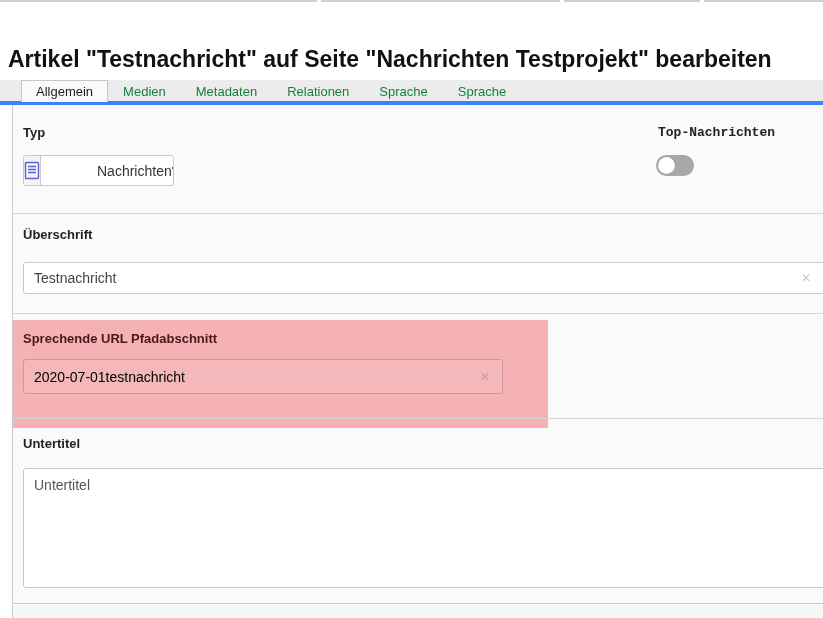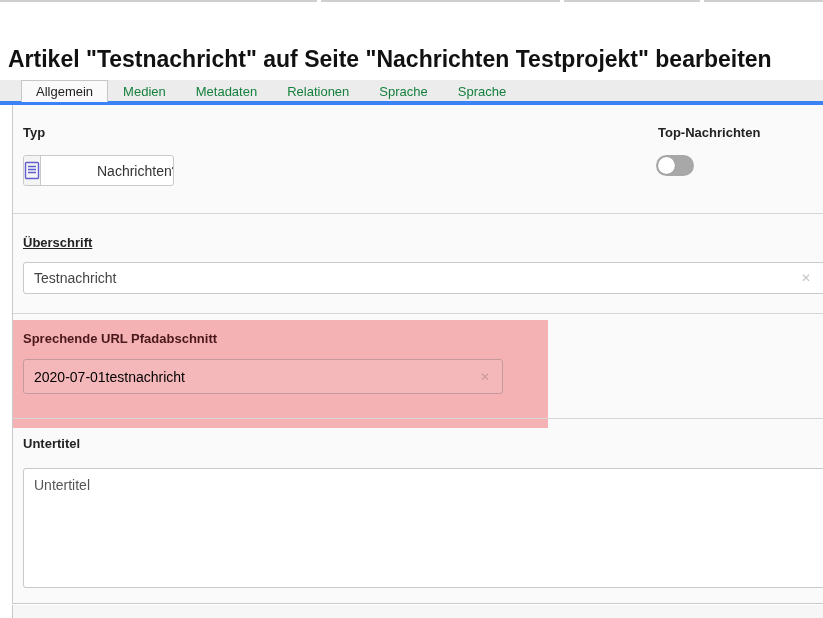--- a/index.html
+++ b/index.html
@@ -115,28 +115,28 @@
         </svg>
       </div>
       <div class="typ-select">
         <span>Nachrichten</span>
         <svg width="11" height="7" viewBox="0 0 11 7">
           <polyline points="1,1 5.5,5.5 10,1" fill="none" stroke="#333" stroke-width="2" stroke-linecap="round" stroke-linejoin="round"></polyline>
         </svg>
       </div>
     </div>
 
-    <div class="field-label" style="left:645px;top:20px;">Top-Nachrichten</div>
+    <div class="field-label" style="left:645px;top:20px;font-family:Liberation Mono, monospace;">Top-Nachrichten</div>
     <div class="switch">
       <div class="knob"></div>
     </div>
 
     <div class="divider" style="top:108px;"></div>
 
-    <div class="field-label" style="left:10px;top:130px;text-decoration:underline;">Überschrift</div>
+    <div class="field-label" style="left:10px;top:122px;">Überschrift</div>
     <div class="text-input" style="left:10px;right:-3px;top:157px;">
       <input type="text" value="Testnachricht" style="">
       <span class="clear-x">✕</span>
     </div>
 
     <div class="divider" style="top:208px;"></div>
 
     <div class="highlight-block">
       <div class="field-label">Sprechende URL Pfadabschnitt</div>
       <div class="text-input">

